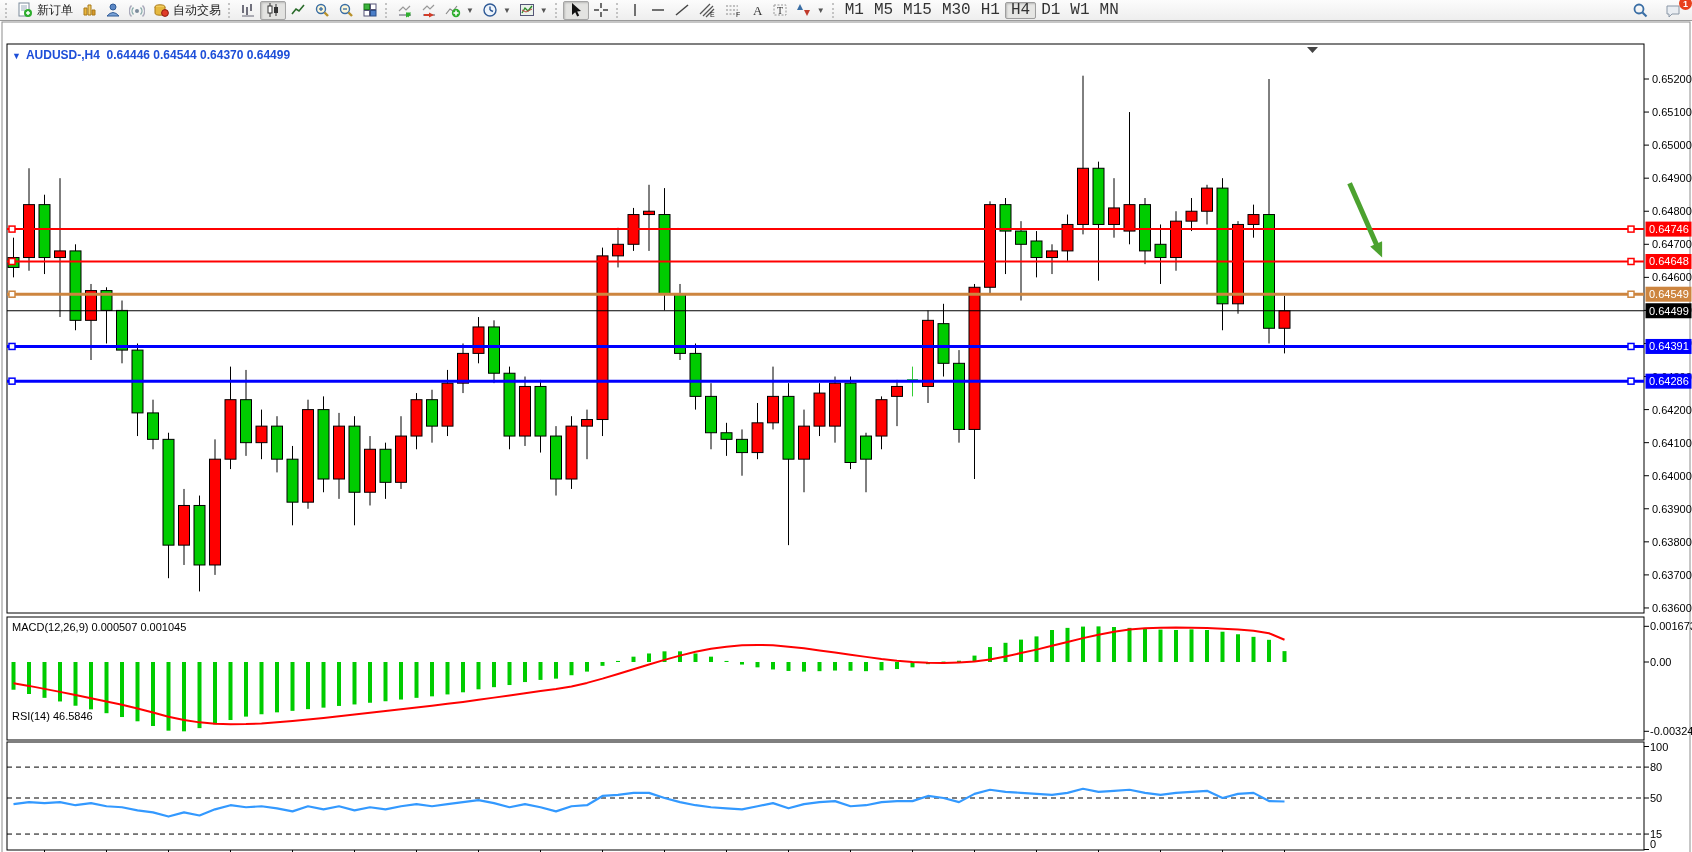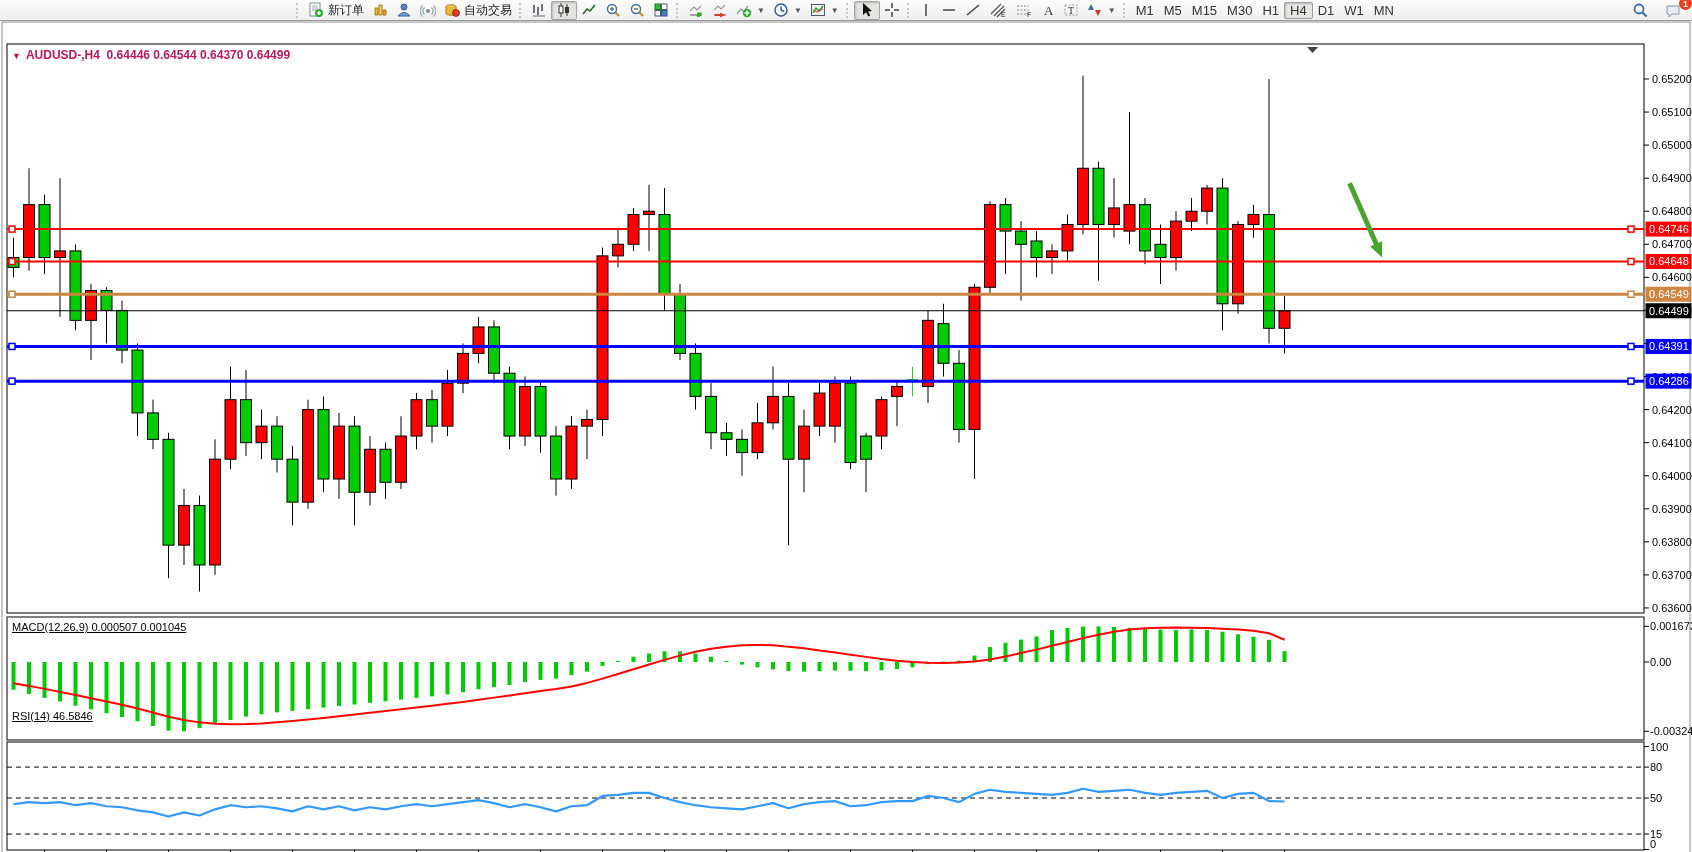--- a/index.html
+++ b/index.html
@@ -2,37 +2,37 @@
 <html><head>
 <meta charset="utf-8">
 <style>
   * { margin:0; padding:0; box-sizing:border-box; }
   html,body { width:1692px; height:852px; background:#ffffff; font-family:"Liberation Sans", sans-serif; overflow:hidden; }
   #stage { position:relative; width:1692px; height:852px; }
 
   
   #toolbar { position:absolute; left:0; top:0; width:1692px; height:21px;
     background:linear-gradient(#fcfcfc,#eeeeee); border-bottom:1px solid #9a9a9a;
-    display:flex; align-items:center; padding:0 18px; z-index:5; font-size:12px; color:#222;justify-content:center; }
+    display:flex; align-items:center; padding:0 2px; z-index:5; font-size:12px; color:#222; }
   .tb-btn { display:inline-flex; align-items:center; gap:4px; height:19px; padding:0 4px; cursor:default; }
   .tb-btn.pressed { background:#e3e3e1; border:1px solid #a5a5a5; border-radius:2px; box-shadow:inset 1px 1px 2px rgba(0,0,0,.18); }
   .grip { width:5px; height:15px; border-left:2px dotted #c3c3c3; margin:0 3px; }
-  .tf { padding:1px 5px; font-size:13px; color:#333; height:17px; display:inline-flex; align-items:center; }
+  .tf { padding:1px 5px; font-size:16px; color:#333; height:17px; display:inline-flex; align-items:center;font-family:Liberation Mono, monospace; }
   .tf.active { background:#e6e6e4; border:1px solid #9e9e9e; border-radius:2px; box-shadow:inset 1px 1px 2px rgba(0,0,0,.2); }
   .dd { font-size:8px; color:#555; margin-left:1px; }
   #tb-right { position:absolute; right:6px; top:0; height:21px; display:flex; align-items:center; gap:8px; }
   .badge { position:absolute; right:-6px; top:-4px; background:#e8401c; color:#fff; border-radius:50%;
     width:13px; height:13px; font-size:9px; display:flex; align-items:center; justify-content:center; font-weight:bold; }
 
   
   #chartwin { position:absolute; left:0; top:21px; width:1692px; height:831px; background:#ffffff; }
   #plot { position:absolute; left:0; top:0; z-index:1; }
-  #chart-title { position:absolute; left:12px; top:27px; z-index:3; font-size:12px; font-weight:600; color:#be185d; }
+  #chart-title { position:absolute; left:12px; top:27px; z-index:3; font-size:12px; font-weight:600; color:#1d4ed8; }
   #chart-title .caret { font-size:9px; margin-right:5px; }
-  .panel-label { position:absolute; left:12px; z-index:3; font-size:11px; color:#000;text-decoration:underline; }
+  .panel-label { position:absolute; left:12px; z-index:3; font-size:11px; color:#000; }
   #macd-label { top:600px; }
   #rsi-label  { top:689px; }
 </style>
 </head>
 <body>
 
 <div id="stage">
 
   <div id="toolbar">
     <span class="grip"></span>

